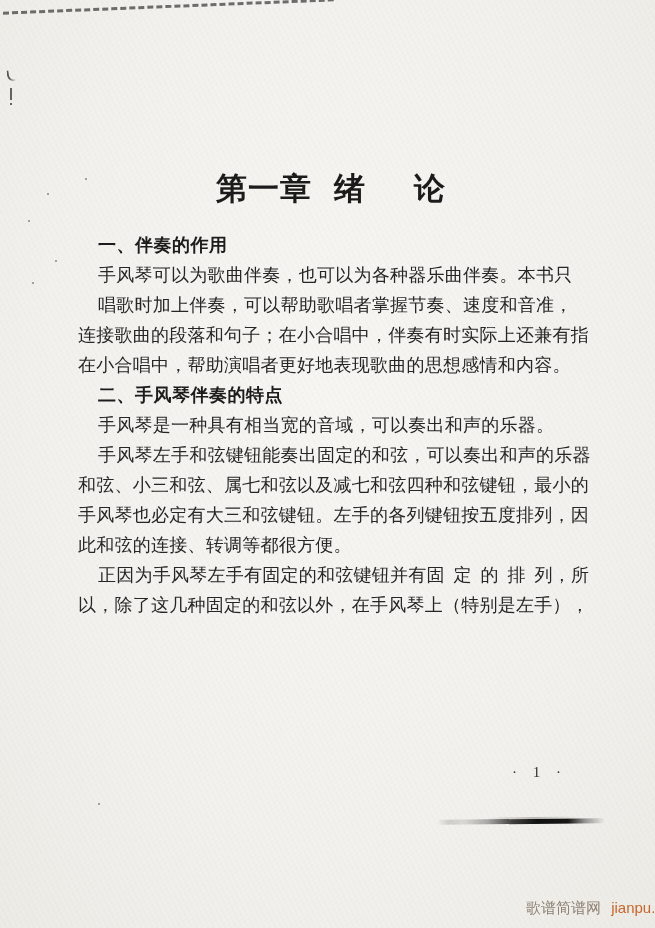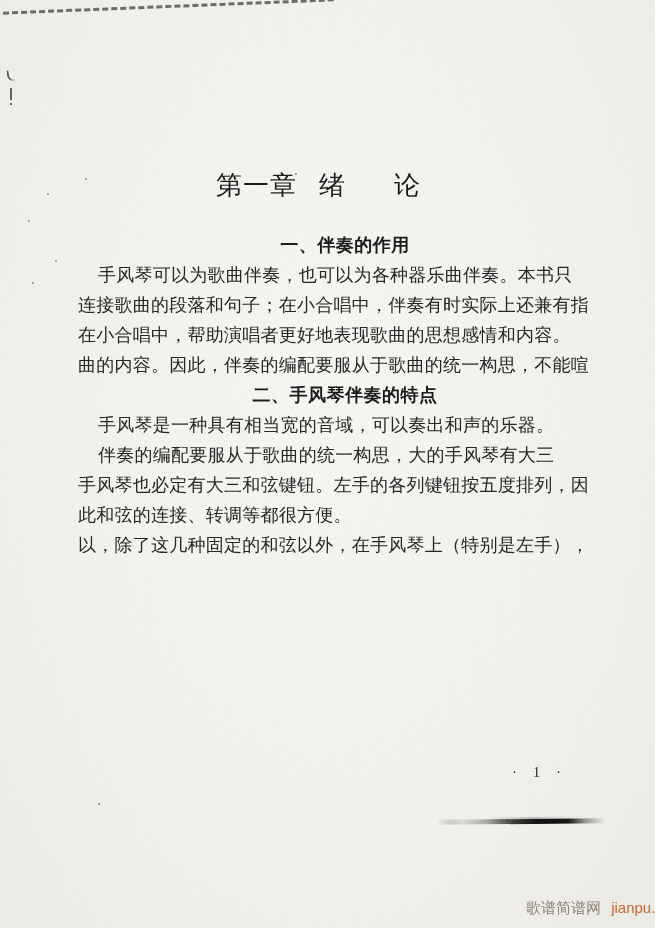--- a/index.html
+++ b/index.html
@@ -36,38 +36,38 @@
   }
   .edge-mark-2::after{
     content:""; position:absolute; left:0; top:15px; width:2px; height:2px;
     background:rgba(40,40,40,.7);
   }
   .speck{ position:absolute; width:2px; height:2px; border-radius:50%; background:rgba(50,50,50,.55); }
 
   .title-row{
     position:absolute; left:216px; top:168px;
     display:flex; align-items:center;
-    font-weight:normal; font-size:26px; color:#1b1b1b; letter-spacing:1px;
+    font-weight:bold; font-size:31px; color:#1b1b1b; letter-spacing:1px;
     white-space:nowrap;
   }
   .title-seg-2{ margin-left:22px; }
   .title-seg-3{ margin-left:48px; }
 
   .content{
     position:absolute; left:78px; top:230px; width:514px;
     font-size:18px; line-height:30px; color:#262626;
   }
   .text-line{
     height:30px; white-space:pre; letter-spacing:0.25px; word-spacing:4px;
   }
   .indent{ padding-left:20px; }
   .sec-heading{
     height:30px; padding-left:20px; white-space:pre;
     font-family:"Liberation Sans","DejaVu Sans",sans-serif;
-    font-weight:bold; font-size:18px; letter-spacing:0.5px; color:#1c1c1c;text-align:center;
+    font-weight:bold; font-size:18px; letter-spacing:0.5px; color:#1c1c1c;
   }
 
   .page-number{
     position:absolute; left:512px; top:764px;
     font-size:15px; color:#333; white-space:pre; letter-spacing:6px;
   }
 
   .ink-smudge{
     position:absolute; left:437px; top:819px; width:168px; height:5px;
     border-radius:3px;
@@ -116,28 +116,30 @@
 
   <div class="title-row">
     <span class="title-seg-1">第一章</span>
     <span class="title-seg-2">绪</span>
     <span class="title-seg-3">论</span>
   </div>
 
   <div class="content">
       <div class="sec-heading">一、伴奏的作用</div>
       <div class="text-line indent">手风琴可以为歌曲伴奏，也可以为各种器乐曲伴奏。本书只</div>
+      <div class="text-line indent">唱歌时加上伴奏，可以帮助歌唱者掌握节奏、速度和音准，</div>
       <div class="text-line">连接歌曲的段落和句子；在小合唱中，伴奏有时实际上还兼有指</div>
       <div class="text-line">在小合唱中，帮助演唱者更好地表现歌曲的思想感情和内容。</div>
-      <div class="text-line">曲的内容。因此，伴奏的编配要服从于歌曲的统一构思，不能喧</div>
       <div class="sec-heading">二、手风琴伴奏的特点</div>
       <div class="text-line indent">手风琴是一种具有相当宽的音域，可以奏出和声的乐器。</div>
-      <div class="text-line indent">伴奏的编配要服从于歌曲的统一构思，大的手风琴有大三</div>
+      <div class="text-line indent">手风琴左手和弦键钮能奏出固定的和弦，可以奏出和声的乐器</div>
+      <div class="text-line">和弦、小三和弦、属七和弦以及减七和弦四种和弦键钮，最小的</div>
       <div class="text-line">手风琴也必定有大三和弦键钮。左手的各列键钮按五度排列，因</div>
       <div class="text-line">此和弦的连接、转调等都很方便。</div>
+      <div class="text-line indent">正因为手风琴左手有固定的和弦键钮并有固 定 的 排 列，所</div>
       <div class="text-line">以，除了这几种固定的和弦以外，在手风琴上（特别是左手），</div>
     </div>
 
   <div class="page-number">· 1 ·</div>
 
   <div class="ink-smudge"></div>
 
   <div class="watermark">
     <span class="wm-name">歌谱简谱网</span>
     <span class="wm-url">jianpu.cn</span>

